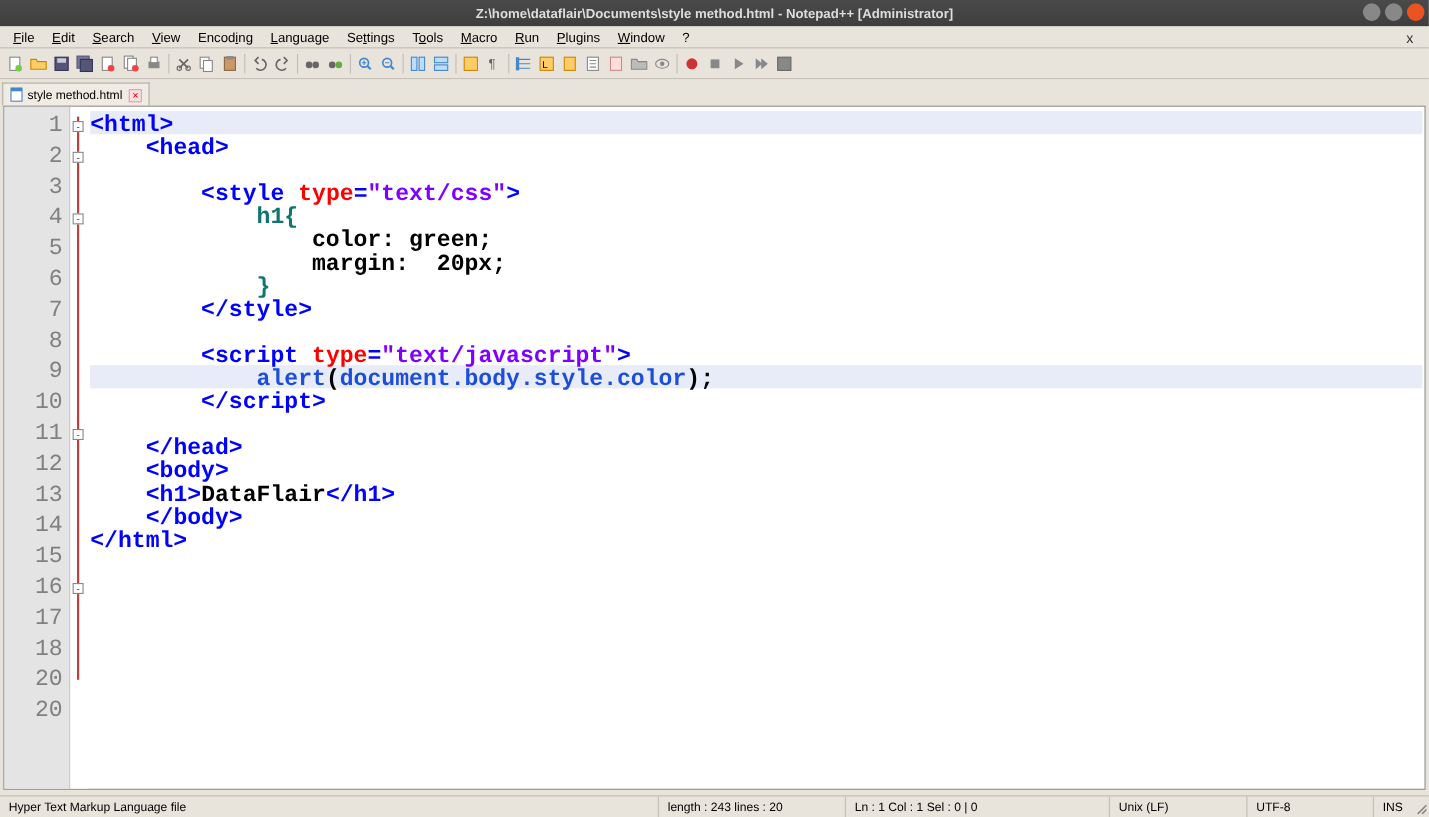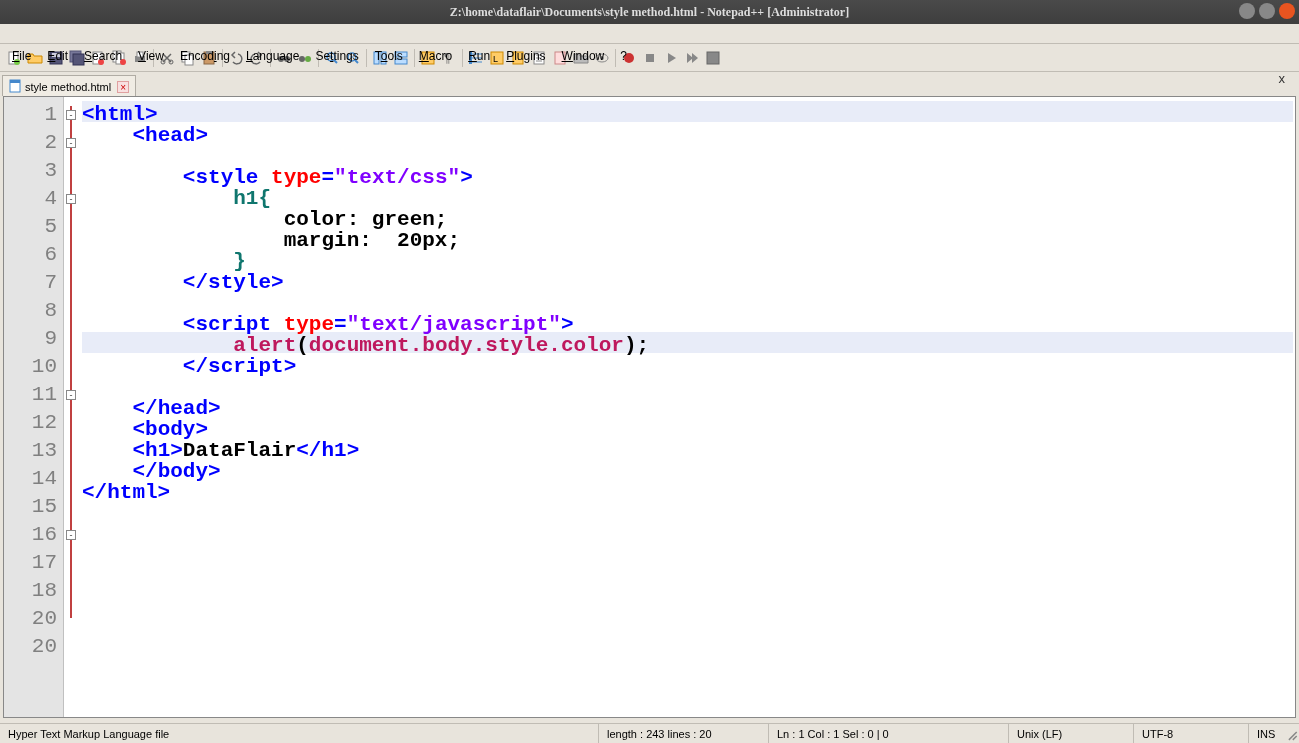--- a/index.html
+++ b/index.html
@@ -1,27 +1,27 @@
 <!DOCTYPE html>
 <html><head>
 <meta charset="utf-8">
 <style>
 * { margin:0; padding:0; box-sizing:border-box; }
 body { font-family: Arial, sans-serif; font-size:12px; background:#e8e4dc; width:1299px; height:743px; overflow:hidden; }
 
 .titlebar { background: linear-gradient(#4a4a4a,#3e3e3e); height:24px; display:flex; align-items:center; color:#ddd; font-size:12px; font-weight:bold; position:relative; }
-.titlebar .title { flex:1; text-align:center;font-family:Liberation Serif, serif; }
+.titlebar .title { flex:1; text-align:center; }
 .winbtns { position:absolute; right:4px; top:3px; display:flex; gap:4px; }
 .winbtn { width:16px; height:16px; border-radius:8px; display:flex; align-items:center; justify-content:center; font-size:10px; }
 .winbtn.min { background:#888; }
 .winbtn.max { background:#888; }
 .winbtn.close { background:#e95420; }
 
 .menubar { background:#e8e4dc; height:20px; display:flex; align-items:center; padding:0 4px; border-bottom:1px solid #c0bcb4; position:relative; }
-.menubar span { padding:2px 8px; cursor:default;margin-top:44px; }
+.menubar span { padding:2px 8px; cursor:default; }
 .menubar span u { text-decoration:underline; }
 .menubar .x { position:absolute; right:6px; top:1px; font-size:13px; color:#333; cursor:default; }
 
 .toolbar { background:#e8e4dc; height:28px; display:flex; align-items:center; padding:2px 4px; gap:1px; border-bottom:1px solid #c0bcb4; }
 .toolbar .tbtn { width:20px; height:20px; display:flex; align-items:center; justify-content:center; border:1px solid transparent; }
 .toolbar .sep { width:1px; height:18px; background:#c0bcb4; margin:0 2px; }
 .toolbar svg { width:16px; height:16px; }
 
 .tabbar { background:#e8e4dc; height:24px; display:flex; align-items:flex-end; padding:0 2px; }
 .tab { background:#f0ece4; border:1px solid #b0aca4; border-bottom:none; padding:3px 6px; display:flex; align-items:flex-end; gap:4px; font-size:11px; }
@@ -40,21 +40,21 @@
 .code { flex:1; font-family:'Consolas','Courier New',monospace; font-size:21px; font-weight:bold; line-height:28px; padding:4px 2px 0 2px; white-space:pre; }
 .code div { height:21px; }
 .hl { background:#e8ecf8; }
 
 .t-tag { color:#0000ff; }
 .t-attr { color:#ff0000; }
 .t-str { color:#8000ff; }
 .t-text { color:#000; }
 .t-css-sel { color:#0f766e; }
 .t-css-prop { color:#000; }
-.t-js { color:#be185d;margin-top:24px; }
+.t-js { color:#1d4ed8;margin-top:24px; }
 .t-js-punct { color:#000; font-weight:bold; }
 
 .statusbar { position:absolute; bottom:0; left:0; right:0; height:20px; background:#e8e4dc; border-top:1px solid #c0bcb4; display:flex; align-items:center; font-size:11px; }
 .statusbar .cell { border-left:1px solid #c0bcb4; padding:0 8px; height:100%; display:flex; align-items:center; }
 .statusbar .cell:first-child { border-left:none; flex:0 0 598px; }
 .statusbar .grip { width:16px; height:16px; }
 </style>
 </head>
 <body>
 

